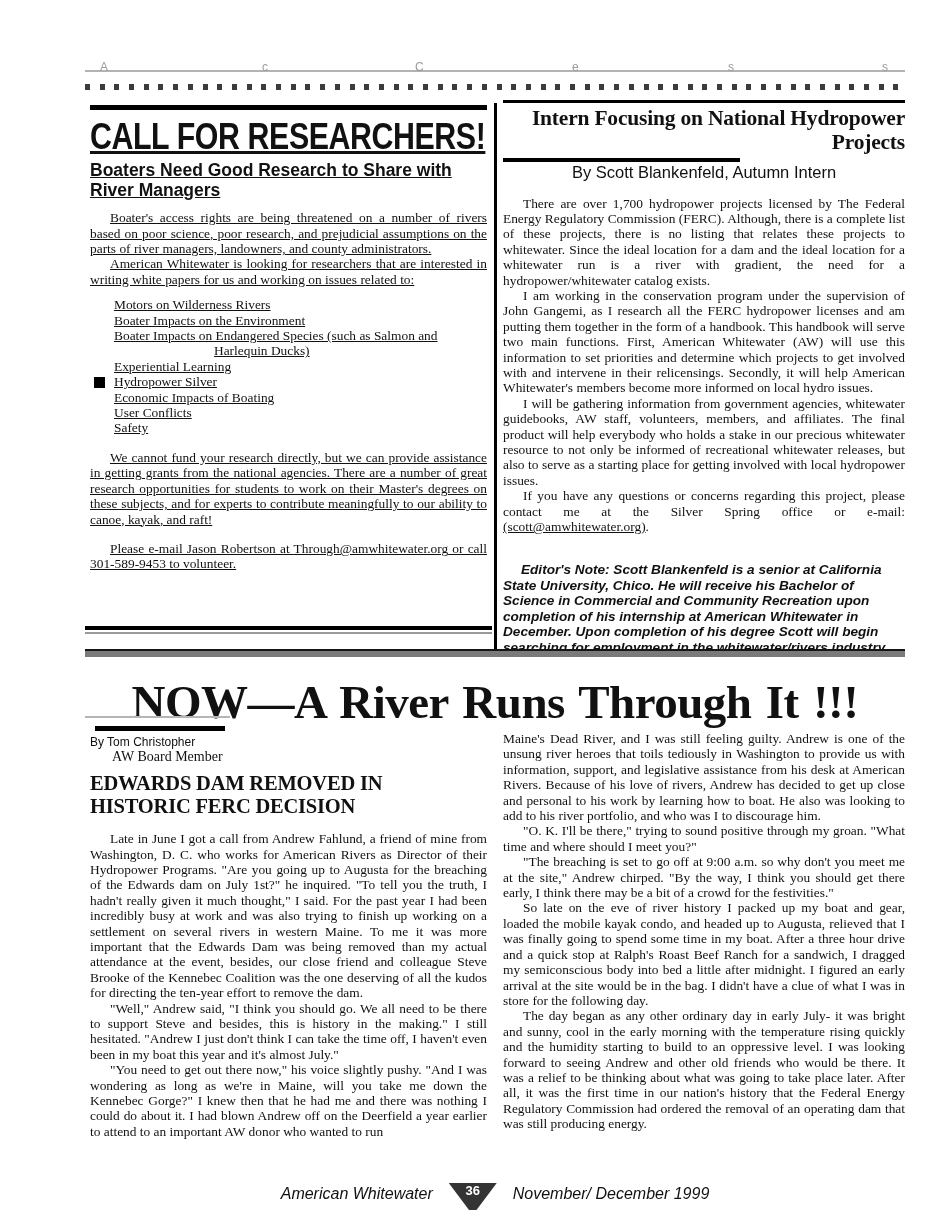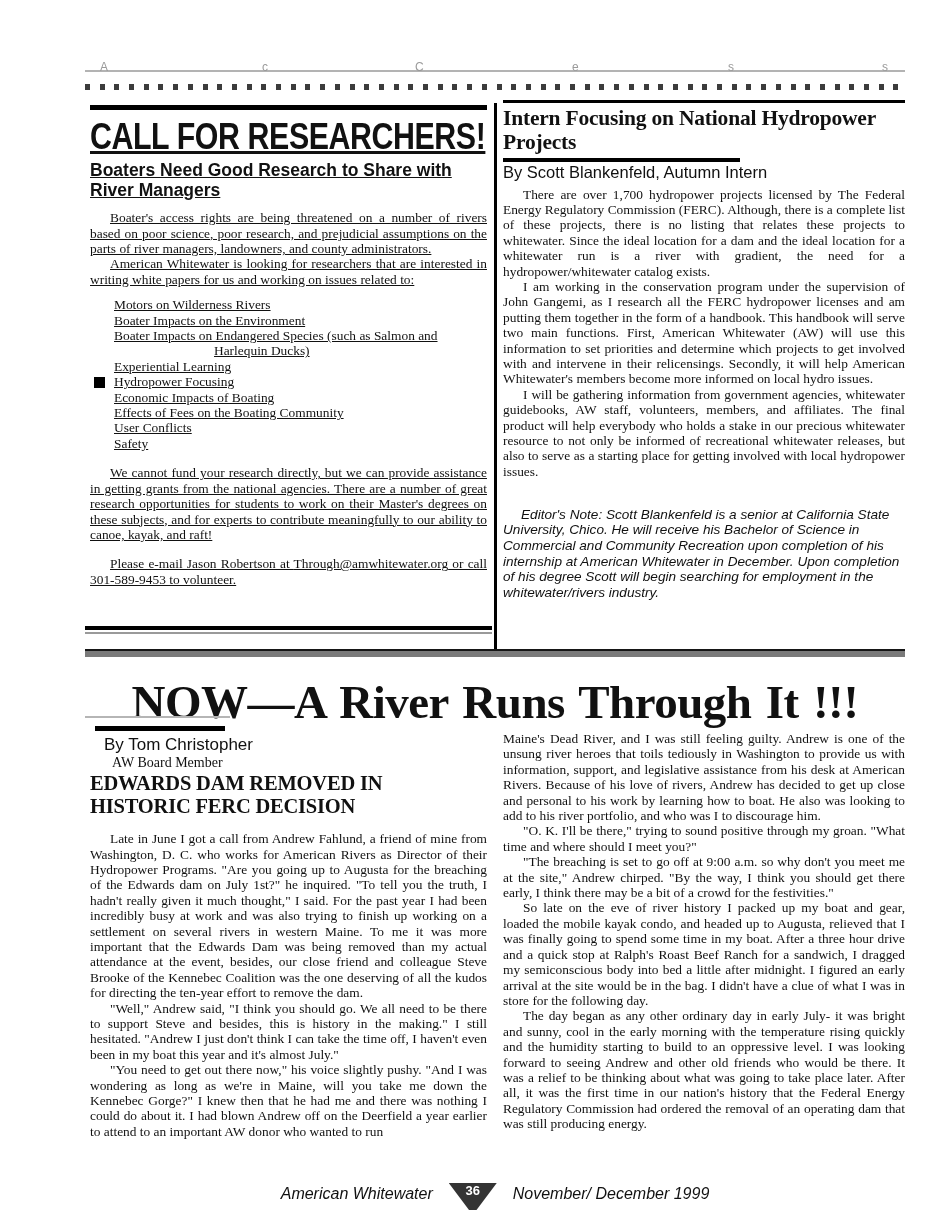--- a/index.html
+++ b/index.html
@@ -45,39 +45,39 @@
   .topic-wrap2 { padding-left:100px; text-indent:-100px; }
   .sq-bullet { position:absolute; left:-20px; top:3px; width:11px; height:11px; background:#000; }
   .contact-email { text-decoration:underline; color:#111; }
   .leftcol-endbar { position:absolute; left:0; top:566px; width:407px; }
   .leftcol-endbar .b1 { height:4px; background:#000; }
   .leftcol-endbar .b2 { height:2px; background:#9a9a9a; margin-top:2px; }
 
   
   .intern-toprule { height:3px; background:#000; margin-bottom:3px; }
   .intern-title {
-    font-weight:bold; font-size:21.5px; line-height:1.12; text-align:left;
+    font-weight:bold; font-size:21.5px; line-height:1.12; text-align:right;
     letter-spacing:-0.2px; margin:0;
   }
   .intern-rule2 { width:237px; height:4px; background:#000; margin:4px 0 3px 0; }
-  .intern-byline { font-family:"Liberation Sans",sans-serif; font-size:16.5px; text-align:left; margin-bottom:6px; }
-  .editors-note { font-family:"Liberation Sans",sans-serif; font-style:italic; font-size:13.6px; line-height:15.6px; text-align:left; text-indent:18px; }
+  .intern-byline { font-family:"Liberation Sans",sans-serif; font-size:16.5px; text-align:center; margin-bottom:15px; }
+  .editors-note { font-family:"Liberation Sans",sans-serif; font-style:italic; font-size:13.6px; line-height:15.6px; text-align:left; text-indent:18px;font-weight:bold; }
 
   
   .grey-bar { position:absolute; left:0; top:589px; width:820px; height:6px; background:#7a7a7a; border-top:2px solid #161616; }
 
   
   .headline {
     position:absolute; left:0; top:619px; width:820px; text-align:center;
     font-weight:bold; font-size:47px; line-height:1.0; letter-spacing:-0.5px; word-spacing:3px;
   }
   .byline-block { position:absolute; left:0; top:656px; width:240px; text-align:left; }
   .byline-thinline { width:145px; height:2px; background:#b5b5b5; }
   .byline-blackbar { width:130px; height:5px; background:#000; margin:8px 0 4px 10px; }
-  .byline-name { font-family:"Liberation Sans",sans-serif; font-size:17px; margin-left:19px; }
+  .byline-name { font-family:"Liberation Sans",sans-serif; font-size:12px; margin-left:5px; }
   .byline-role { font-size:14px; margin-left:27px; }
 
   .feat-col { position:absolute; text-align:justify; font-size:13.4px; line-height:15.4px; }
   .feat-left  { left:5px; top:712px; width:397px; }
   .feat-right { left:418px; top:671px; width:402px; }
   .edwards-heading {
     font-weight:bold; font-size:20.5px; line-height:1.1; text-align:left;
     max-width:340px; margin:0 0 14px 0; letter-spacing:-0.2px;
   }
 
@@ -118,24 +118,23 @@
       <div class="call-sub">Boaters Need Good Research to Share with River Managers</div>
       <p class="p">Boater's access rights are being threatened on a number of rivers based on poor science, poor research, and prejudicial assumptions on the parts of river managers, landowners, and county administrators.</p>
       <p class="p">American Whitewater is looking for researchers that are interested in writing white papers for us and working on issues related to:</p>
       <div class="topics">
         <div class="topic">Motors on Wilderness Rivers</div>
         <div class="topic">Boater Impacts on the Environment</div>
         <div class="topic topic-wrap2">Boater Impacts on Endangered Species (such as Salmon and Harlequin Ducks)</div>
         <div class="topic">Experiential Learning</div>
         <div class="topic">
           <span class="sq-bullet"></span>
-          <span>Hydropower Focusing</span>
+          <span>Hydropower Silver</span>
         </div>
         <div class="topic">Economic Impacts of Boating</div>
-        <div class="topic">Effects of Fees on the Boating Community</div>
         <div class="topic">User Conflicts</div>
         <div class="topic">Safety</div>
       </div>
       <div class="gap"></div>
       <p class="p">We cannot fund your research directly, but we can provide assistance in getting grants from the national agencies. There are a number of great research opportunities for students to work on their Master's degrees on these subjects, and for experts to contribute meaningfully to our ability to canoe, kayak, and raft!</p>
       <div class="gap"></div>
       <p class="p"><span>Please e-mail Jason Robertson at </span><a class="contact-email">Through@amwhitewater.org</a><span> or call 301-589-9453 to volunteer.</span></p>
     </div>
     <div class="leftcol-endbar">
       <div class="b1"></div>
@@ -143,20 +142,21 @@
     </div>
 
     <div class="article art-right">
       <div class="intern-toprule"></div>
       <div class="intern-title">Intern Focusing on National Hydropower Projects</div>
       <div class="intern-rule2"></div>
       <div class="intern-byline">By Scott Blankenfeld, Autumn Intern</div>
       <p class="p">There are over 1,700 hydropower projects licensed by The Federal Energy Regulatory Commission (FERC). Although, there is a complete list of these projects, there is no listing that relates these projects to whitewater. Since the ideal location for a dam and the ideal location for a whitewater run is a river with gradient, the need for a hydropower/whitewater catalog exists.</p>
       <p class="p">I am working in the conservation program under the supervision of John Gangemi, as I research all the FERC hydropower licenses and am putting them together in the form of a handbook. This handbook will serve two main functions. First, American Whitewater (AW) will use this information to set priorities and determine which projects to get involved with and intervene in their relicensings. Secondly, it will help American Whitewater's members become more informed on local hydro issues.</p>
       <p class="p">I will be gathering information from government agencies, whitewater guidebooks, AW staff, volunteers, members, and affiliates. The final product will help everybody who holds a stake in our precious whitewater resource to not only be informed of recreational whitewater releases, but also to serve as a starting place for getting involved with local hydropower issues.</p>
+      <p class="p"><span>If you have any questions or concerns regarding this project, please contact me at the Silver Spring office or e-mail: </span><a class="contact-email">(scott@amwhitewater.org)</a><span>.</span></p>
       <div class="gap"></div>
       <p class="editors-note">Editor's Note: Scott Blankenfeld is a senior at California State University, Chico. He will receive his Bachelor of Science in Commercial and Community Recreation upon completion of his internship at American Whitewater in December. Upon completion of his degree Scott will begin searching for employment in the whitewater/rivers industry.</p>
     </div>
 
     <div class="grey-bar"></div>
 
     <div class="headline">NOW—A River Runs Through It !!!</div>
 
     <div class="byline-block">
       <div class="byline-thinline"></div>

